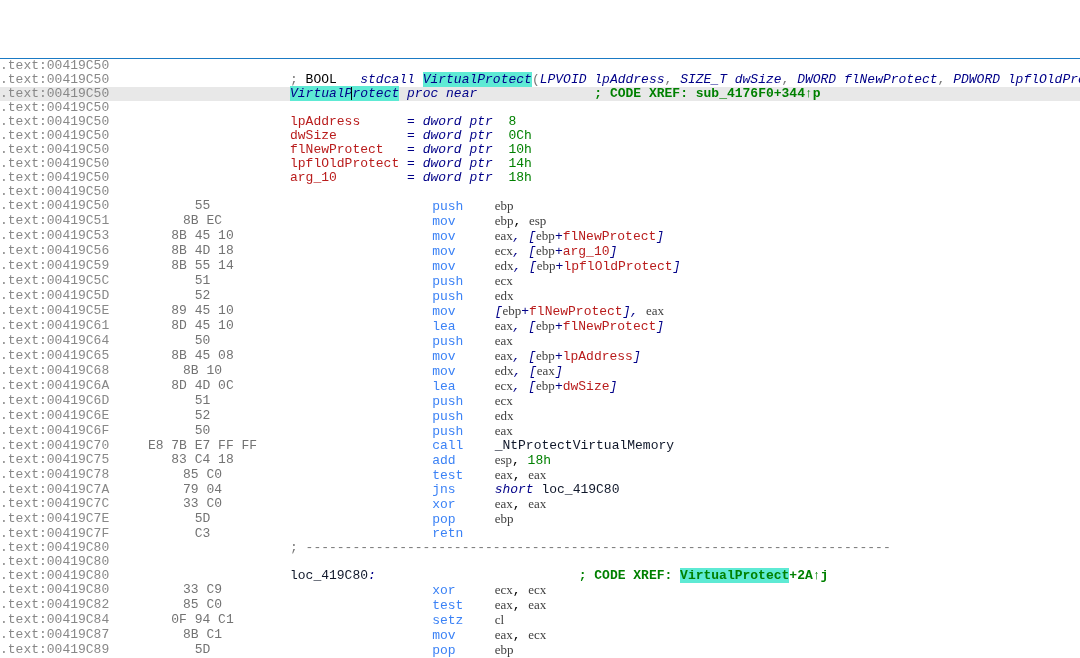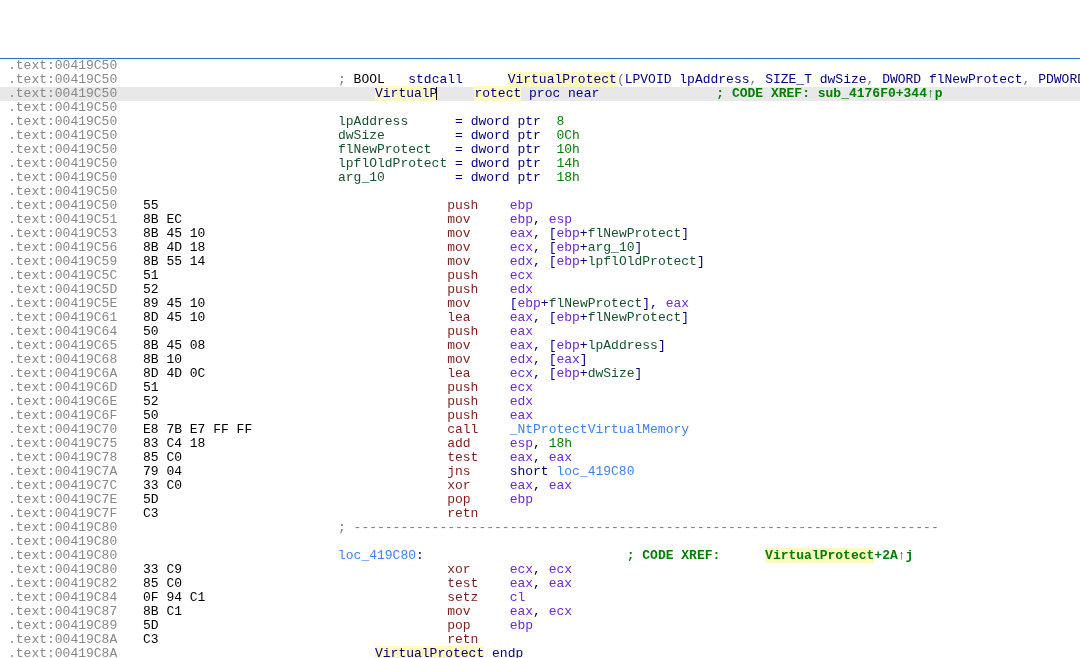--- a/index.html
+++ b/index.html
@@ -7,38 +7,37 @@
     font-family: Consolas, "Courier New", monospace;
     font-size: 13px;
     background: #ffffff;
     color: #000;
     white-space: pre;
     line-height: 14px;
     padding: 2px 0;
   }
   .line {
     display: flex;
-    padding: 0 8px;
-    gap: 20px;
+    padding: 0 0;
   }
   .line.highlight-row {
     background: #e8e8e8;
   }
   .addr { color: #888888; width: 115px; flex-shrink: 0; }
-  .bytes { color: #000000; width: 175px; flex-shrink: 0; }
+  .bytes { color: #737373; width: 175px; flex-shrink: 0; text-align: center; }
   .rest { flex: 1; }
   .comment { color: #787878; }
-  .keyword { color: #000088; }
-  .mnemonic { color: #7f1d1d; }
-  .reg { color: #6d28d9; }
+  .keyword { color: #000088; font-style: italic; }
+  .mnemonic { color: #3b82f6; margin-left: 33px; }
+  .reg { color: #404040; font-family: Liberation Serif, serif; }
   .type { color: #000000; }
   .num { color: #008000; }
-  .hl { background: #fef9c3; margin-left: 37px; }
-  .func { color: #3b82f6; }
-  .param { color: #14532d; }
+  .hl { background: #5eead4; }
+  .func { color: #0f172a; }
+  .param { color: #b91c1c; }
   .xref { color: #008000; font-weight: bold; }
   .top-sep { border-top: 1px solid #1a7ac4; }
   .cursor { display:inline-block; width:1px; height:13px; background:#000; vertical-align:middle; margin-left:-1px; position:relative; }
 </style>
 </head>
 <body>
 
 
 
 <div id="listing" class="top-sep"><div class="line"><span class="addr">.text:00419C50 </span><span class="bytes"></span><span class="rest"></span></div><div class="line"><span class="addr">.text:00419C50 </span><span class="bytes"></span><span class="rest"><span class="comment">; </span><span class="type">BOOL</span><span>   </span><span class="keyword">stdcall </span><span class="keyword hl">VirtualProtect</span><span class="comment">(</span><span class="keyword">LPVOID lpAddress</span><span class="comment">, </span><span class="keyword">SIZE_T dwSize</span><span class="comment">, </span><span class="keyword">DWORD flNewProtect</span><span class="comment">, </span><span class="keyword">PDWORD lpflOldProtect</span></span></div><div class="line highlight-row"><span class="addr">.text:00419C50 </span><span class="bytes"></span><span class="rest"><span class="keyword hl">VirtualP</span><span class="cursor"></span><span class="keyword hl">rotect</span> <span class="keyword">proc </span><span class="keyword">near</span><span>               </span><span class="xref">; CODE XREF: </span><span class="xref">sub_4176F0+344↑p</span></span></div><div class="line"><span class="addr">.text:00419C50 </span><span class="bytes"></span><span class="rest"></span></div><div class="line"><span class="addr">.text:00419C50 </span><span class="bytes"></span><span class="rest"><span class="param">lpAddress</span>      <span class="keyword">= </span><span class="keyword">dword ptr</span><span>  </span><span class="num">8</span></span></div><div class="line"><span class="addr">.text:00419C50 </span><span class="bytes"></span><span class="rest"><span class="param">dwSize</span>         <span class="keyword">= </span><span class="keyword">dword ptr</span><span>  </span><span class="num">0Ch</span></span></div><div class="line"><span class="addr">.text:00419C50 </span><span class="bytes"></span><span class="rest"><span class="param">flNewProtect</span>   <span class="keyword">= </span><span class="keyword">dword ptr</span><span>  </span><span class="num">10h</span></span></div><div class="line"><span class="addr">.text:00419C50 </span><span class="bytes"></span><span class="rest"><span class="param">lpflOldProtect</span> <span class="keyword">= </span><span class="keyword">dword ptr</span><span>  </span><span class="num">14h</span></span></div><div class="line"><span class="addr">.text:00419C50 </span><span class="bytes"></span><span class="rest"><span class="param">arg_10</span>         <span class="keyword">= </span><span class="keyword">dword ptr</span><span>  </span><span class="num">18h</span></span></div><div class="line"><span class="addr">.text:00419C50 </span><span class="bytes"></span><span class="rest"></span></div><div class="line"><span class="addr">.text:00419C50 </span><span class="bytes">55</span><span class="rest">              <span class="mnemonic">push    </span><span class="reg">ebp</span></span></div><div class="line"><span class="addr">.text:00419C51 </span><span class="bytes">8B EC</span><span class="rest">              <span class="mnemonic">mov     </span><span class="reg">ebp</span><span>, </span><span class="reg">esp</span></span></div><div class="line"><span class="addr">.text:00419C53 </span><span class="bytes">8B 45 10</span><span class="rest">              <span class="mnemonic">mov     </span><span class="reg">eax</span><span class="keyword">, [</span><span class="reg">ebp</span><span class="keyword">+</span><span class="param">flNewProtect</span><span class="keyword">]</span></span></div><div class="line"><span class="addr">.text:00419C56 </span><span class="bytes">8B 4D 18</span><span class="rest">              <span class="mnemonic">mov     </span><span class="reg">ecx</span><span class="keyword">, [</span><span class="reg">ebp</span><span class="keyword">+</span><span class="param">arg_10</span><span class="keyword">]</span></span></div><div class="line"><span class="addr">.text:00419C59 </span><span class="bytes">8B 55 14</span><span class="rest">              <span class="mnemonic">mov     </span><span class="reg">edx</span><span class="keyword">, [</span><span class="reg">ebp</span><span class="keyword">+</span><span class="param">lpflOldProtect</span><span class="keyword">]</span></span></div><div class="line"><span class="addr">.text:00419C5C </span><span class="bytes">51</span><span class="rest">              <span class="mnemonic">push    </span><span class="reg">ecx</span></span></div><div class="line"><span class="addr">.text:00419C5D </span><span class="bytes">52</span><span class="rest">              <span class="mnemonic">push    </span><span class="reg">edx</span></span></div><div class="line"><span class="addr">.text:00419C5E </span><span class="bytes">89 45 10</span><span class="rest">              <span class="mnemonic">mov     </span><span class="keyword">[</span><span class="reg">ebp</span><span class="keyword">+</span><span class="param">flNewProtect</span><span class="keyword">], </span><span class="reg">eax</span></span></div><div class="line"><span class="addr">.text:00419C61 </span><span class="bytes">8D 45 10</span><span class="rest">              <span class="mnemonic">lea     </span><span class="reg">eax</span><span class="keyword">, [</span><span class="reg">ebp</span><span class="keyword">+</span><span class="param">flNewProtect</span><span class="keyword">]</span></span></div><div class="line"><span class="addr">.text:00419C64 </span><span class="bytes">50</span><span class="rest">              <span class="mnemonic">push    </span><span class="reg">eax</span></span></div><div class="line"><span class="addr">.text:00419C65 </span><span class="bytes">8B 45 08</span><span class="rest">              <span class="mnemonic">mov     </span><span class="reg">eax</span><span class="keyword">, [</span><span class="reg">ebp</span><span class="keyword">+</span><span class="param">lpAddress</span><span class="keyword">]</span></span></div><div class="line"><span class="addr">.text:00419C68 </span><span class="bytes">8B 10</span><span class="rest">              <span class="mnemonic">mov     </span><span class="reg">edx</span><span class="keyword">, [</span><span class="reg">eax</span><span class="keyword">]</span></span></div><div class="line"><span class="addr">.text:00419C6A </span><span class="bytes">8D 4D 0C</span><span class="rest">              <span class="mnemonic">lea     </span><span class="reg">ecx</span><span class="keyword">, [</span><span class="reg">ebp</span><span class="keyword">+</span><span class="param">dwSize</span><span class="keyword">]</span></span></div><div class="line"><span class="addr">.text:00419C6D </span><span class="bytes">51</span><span class="rest">              <span class="mnemonic">push    </span><span class="reg">ecx</span></span></div><div class="line"><span class="addr">.text:00419C6E </span><span class="bytes">52</span><span class="rest">              <span class="mnemonic">push    </span><span class="reg">edx</span></span></div><div class="line"><span class="addr">.text:00419C6F </span><span class="bytes">50</span><span class="rest">              <span class="mnemonic">push    </span><span class="reg">eax</span></span></div><div class="line"><span class="addr">.text:00419C70 </span><span class="bytes">E8 7B E7 FF FF</span><span class="rest">              <span class="mnemonic">call    </span><span class="func">_NtProtectVirtualMemory</span></span></div><div class="line"><span class="addr">.text:00419C75 </span><span class="bytes">83 C4 18</span><span class="rest">              <span class="mnemonic">add     </span><span class="reg">esp</span><span>, </span><span class="num">18h</span></span></div><div class="line"><span class="addr">.text:00419C78 </span><span class="bytes">85 C0</span><span class="rest">              <span class="mnemonic">test    </span><span class="reg">eax</span><span>, </span><span class="reg">eax</span></span></div><div class="line"><span class="addr">.text:00419C7A </span><span class="bytes">79 04</span><span class="rest">              <span class="mnemonic">jns     </span><span class="keyword">short </span><span class="func">loc_419C80</span></span></div><div class="line"><span class="addr">.text:00419C7C </span><span class="bytes">33 C0</span><span class="rest">              <span class="mnemonic">xor     </span><span class="reg">eax</span><span>, </span><span class="reg">eax</span></span></div><div class="line"><span class="addr">.text:00419C7E </span><span class="bytes">5D</span><span class="rest">              <span class="mnemonic">pop     </span><span class="reg">ebp</span></span></div><div class="line"><span class="addr">.text:00419C7F </span><span class="bytes">C3</span><span class="rest">              <span class="mnemonic">retn    </span></span></div><div class="line"><span class="addr">.text:00419C80 </span><span class="bytes"></span><span class="rest"><span class="comment">; ---------------------------------------------------------------------------</span></span></div><div class="line"><span class="addr">.text:00419C80 </span><span class="bytes"></span><span class="rest"></span></div><div class="line"><span class="addr">.text:00419C80 </span><span class="bytes"></span><span class="rest"><span class="func">loc_419C80</span><span class="keyword">:</span>    <span>                      </span><span class="xref">; CODE XREF: </span><span class="xref hl">VirtualProtect</span><span class="xref">+2A↑j</span></span></div><div class="line"><span class="addr">.text:00419C80 </span><span class="bytes">33 C9</span><span class="rest">              <span class="mnemonic">xor     </span><span class="reg">ecx</span><span>, </span><span class="reg">ecx</span></span></div><div class="line"><span class="addr">.text:00419C82 </span><span class="bytes">85 C0</span><span class="rest">              <span class="mnemonic">test    </span><span class="reg">eax</span><span>, </span><span class="reg">eax</span></span></div><div class="line"><span class="addr">.text:00419C84 </span><span class="bytes">0F 94 C1</span><span class="rest">              <span class="mnemonic">setz    </span><span class="reg">cl</span></span></div><div class="line"><span class="addr">.text:00419C87 </span><span class="bytes">8B C1</span><span class="rest">              <span class="mnemonic">mov     </span><span class="reg">eax</span><span>, </span><span class="reg">ecx</span></span></div><div class="line"><span class="addr">.text:00419C89 </span><span class="bytes">5D</span><span class="rest">              <span class="mnemonic">pop     </span><span class="reg">ebp</span></span></div><div class="line"><span class="addr">.text:00419C8A </span><span class="bytes">C3</span><span class="rest">              <span class="mnemonic">retn    </span></span></div><div class="line"><span class="addr">.text:00419C8A </span><span class="bytes"></span><span class="rest"><span class="keyword hl">VirtualProtect</span> <span class="keyword">endp</span></span></div></div>

